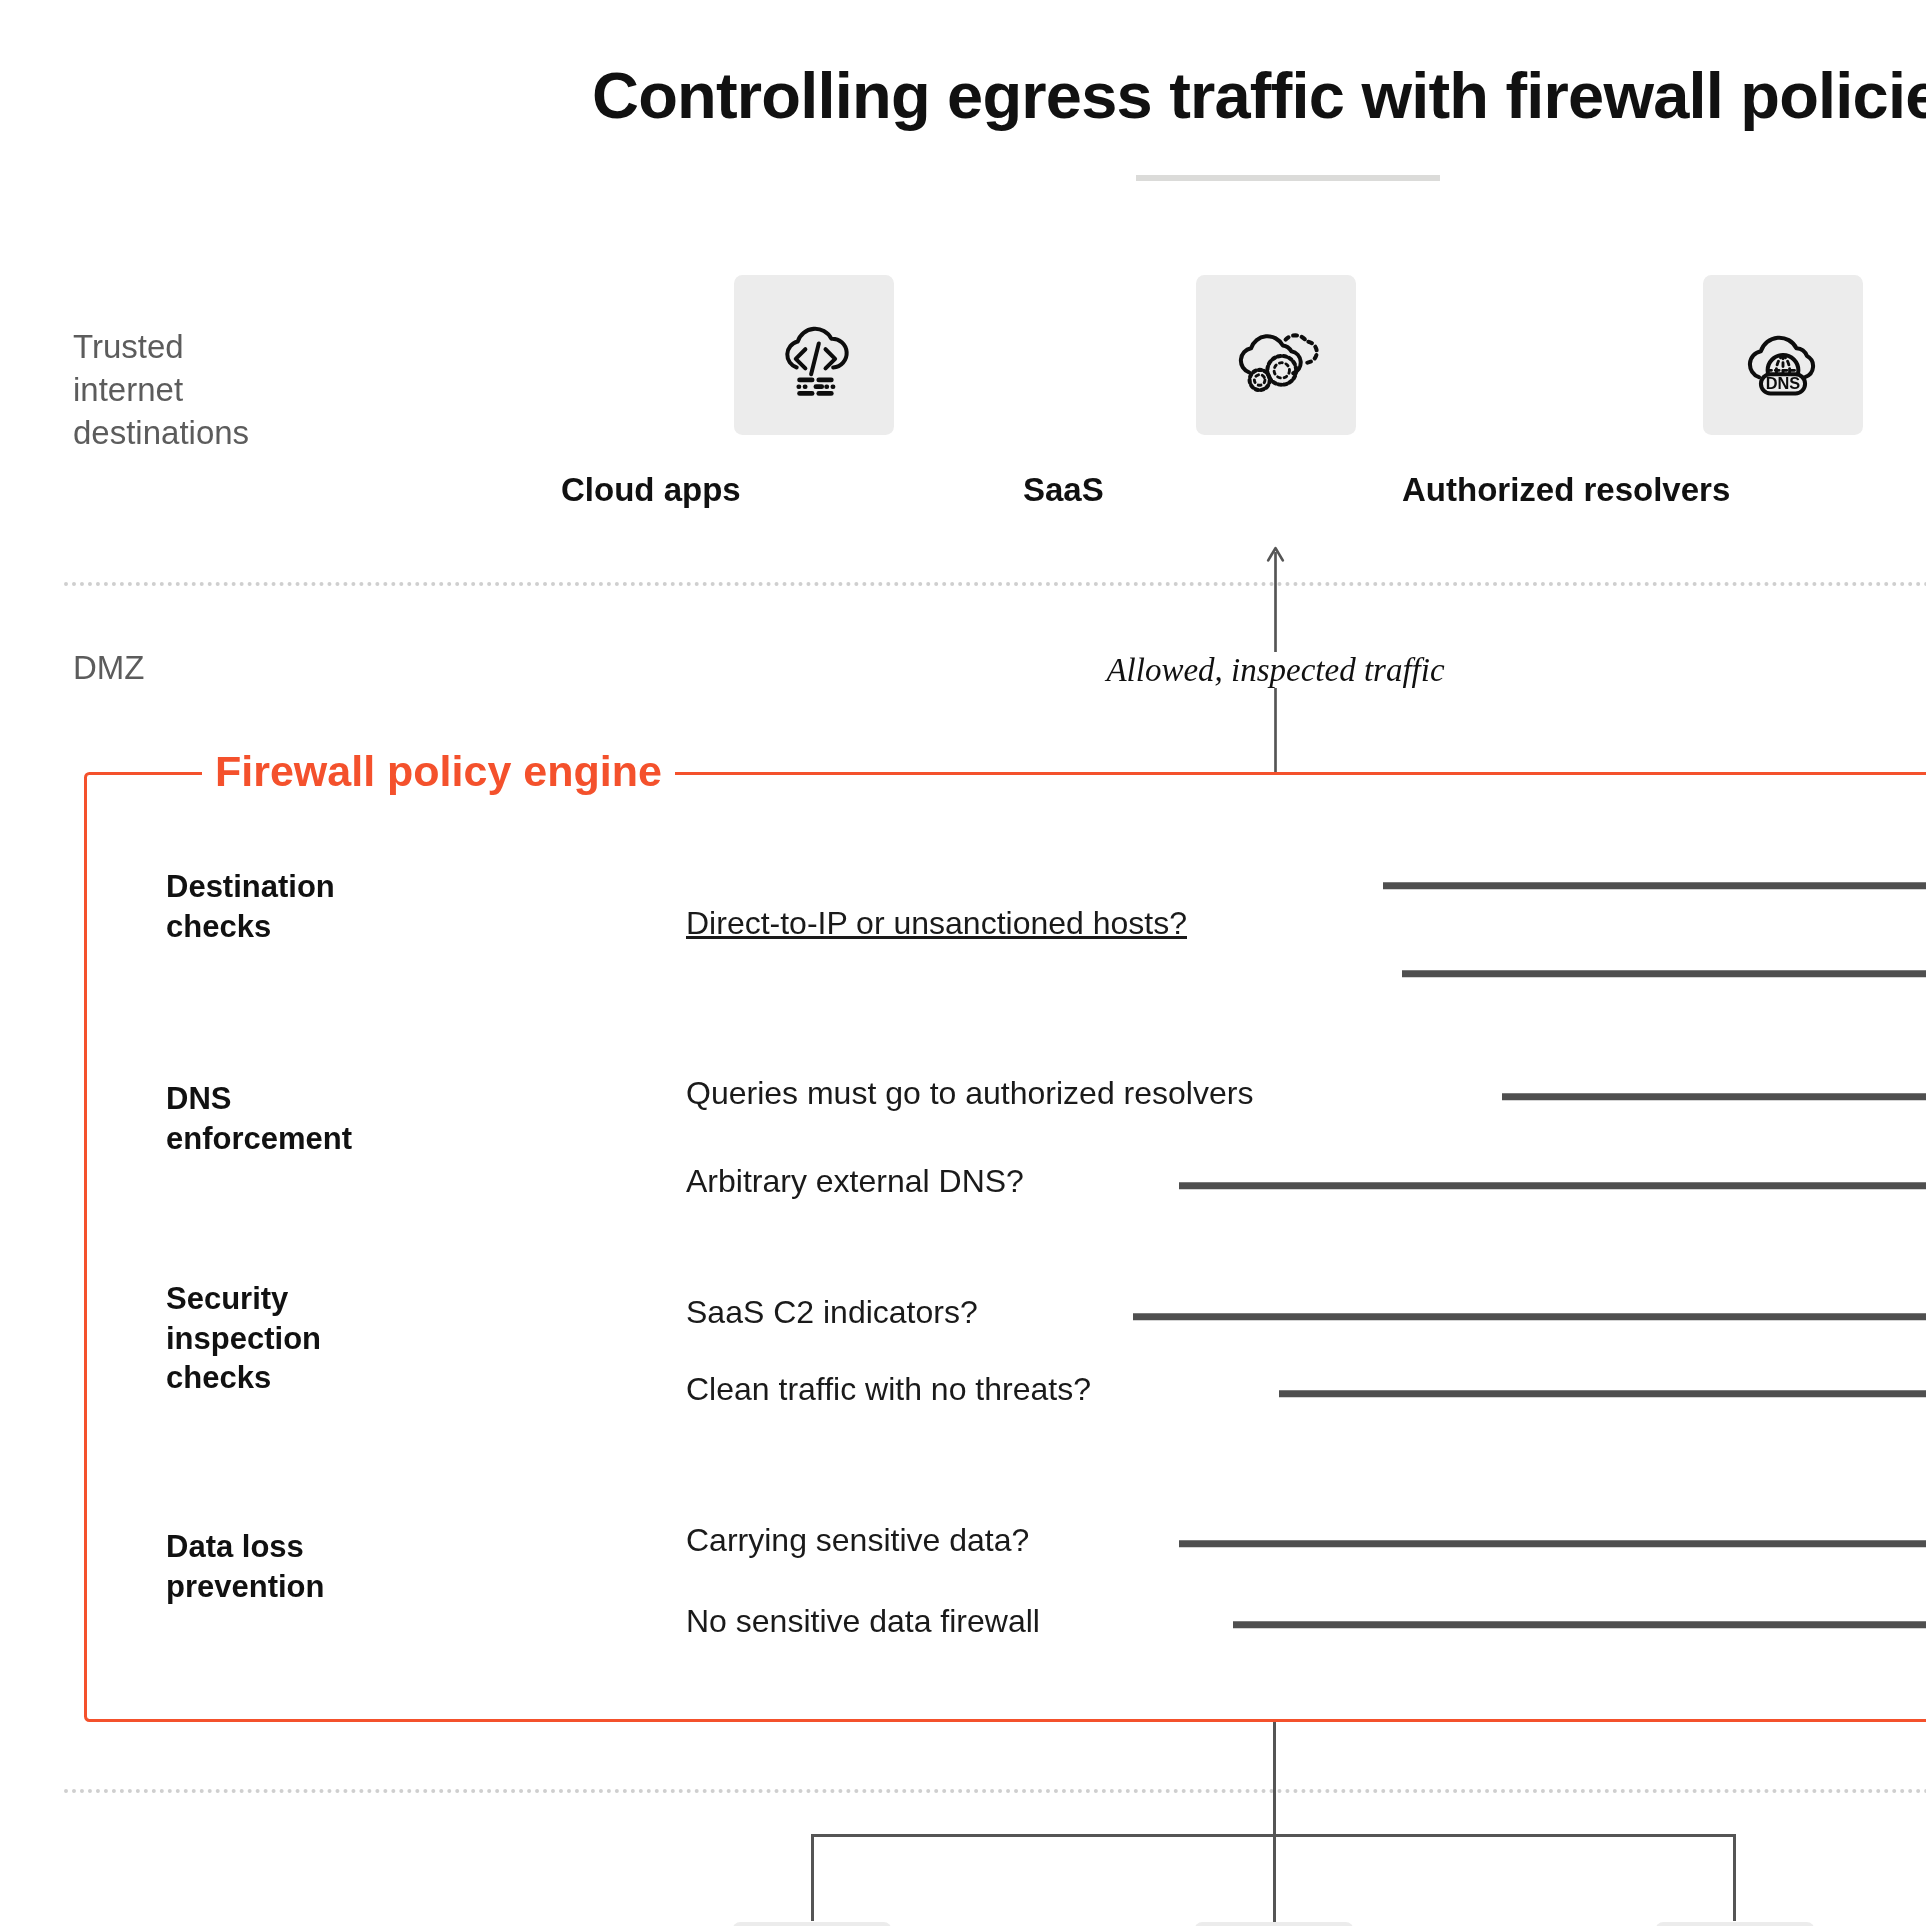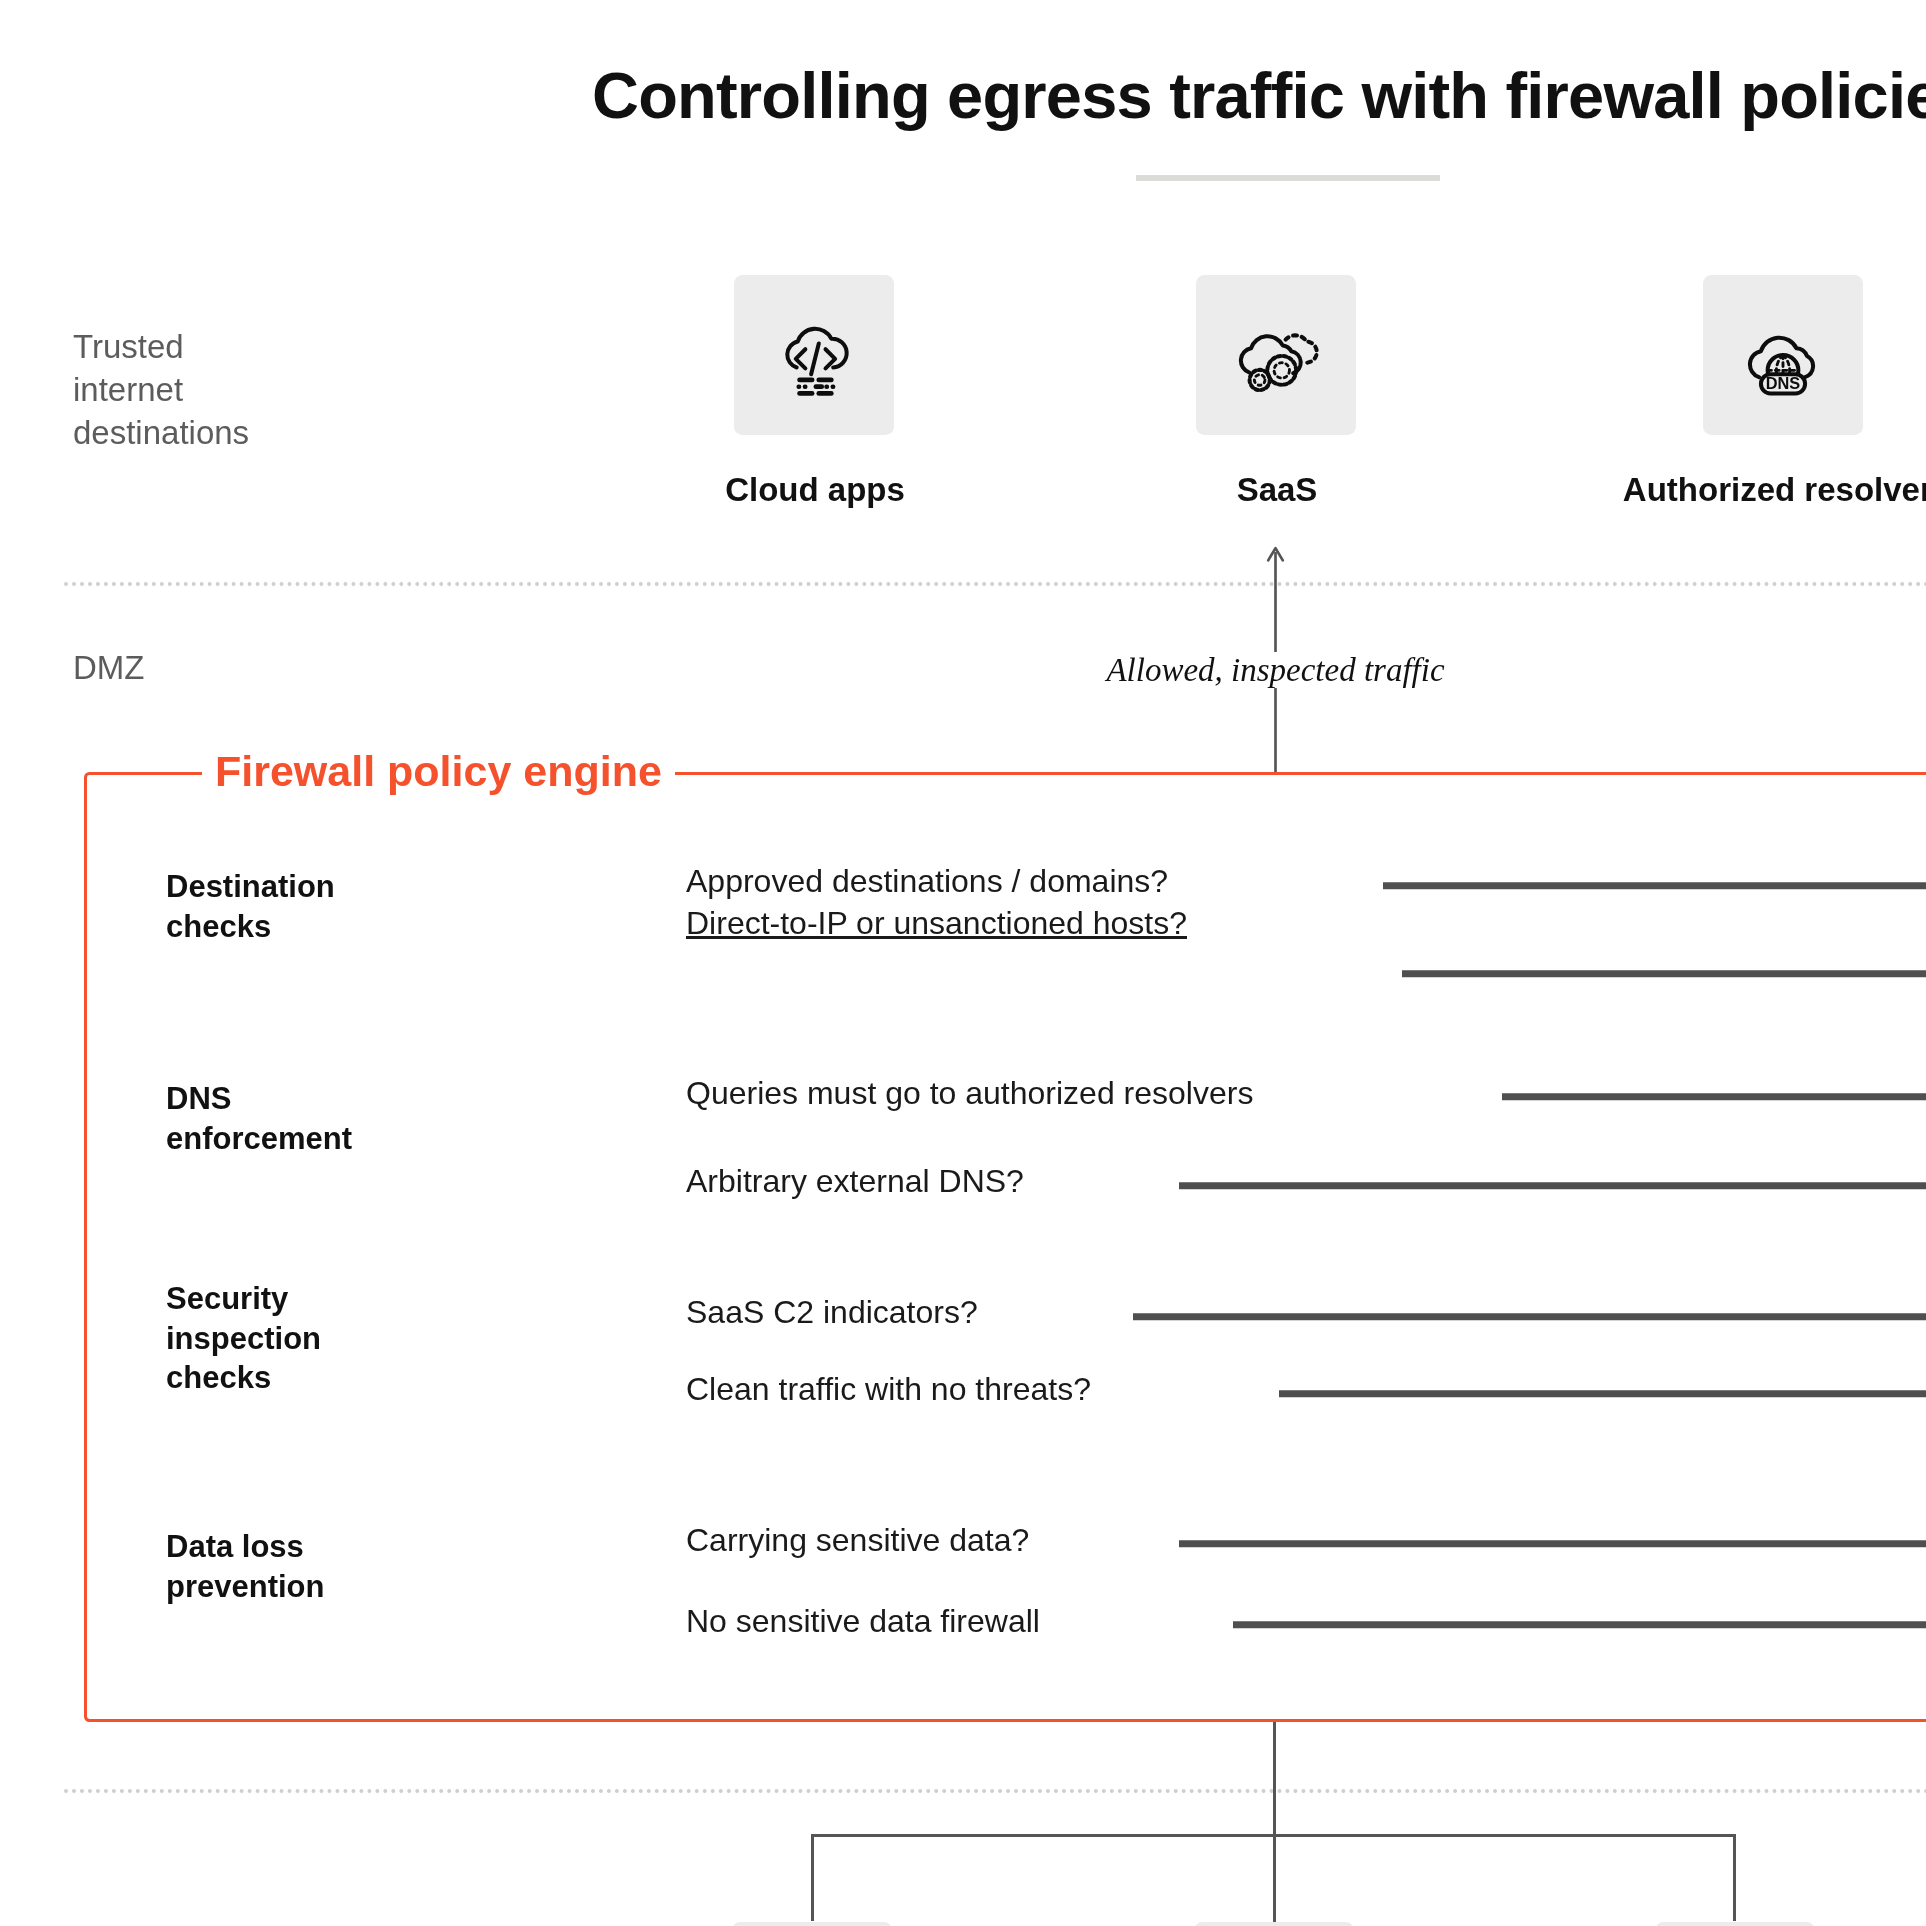--- a/index.html
+++ b/index.html
@@ -64,21 +64,20 @@
     width:160px; height:160px;
     background:#ececec;
     border-radius:8.5px;
     display:flex; align-items:center; justify-content:center;
   }
   .dest-caption{
     position:absolute;
     font-size:33px;
     font-weight:bold;
     color:#111111;
-    text-align:center;
     white-space:nowrap;
   }
 
   #tile-cloudapps{ left:734px; top:275px; }
   #cap-cloudapps{ left:561px; top:471px; width:508px; }
   #tile-saas{ left:1196px; top:275px; }
   #cap-saas{ left:1023px; top:471px; width:508px; }
   #tile-dns{ left:1703px; top:275px; }
   #cap-dns{ left:1402px; top:471px; width:770px; }
 
@@ -247,21 +246,20 @@
   <div class="allowed-caption">
     <span>Allowed, inspected traffic</span>
   </div>
 
   <div id="fw-box"></div>
   <div id="fw-legend">Firewall policy engine</div>
 
   <div class="group-label" style="left:166px; top:867px;">Destination
 checks</div>
 
-  <div class="rule-text" style="left:686px; top:863px;">Approved destinations / domains?</div>
   <span class="rule-arrow" style="left:1383px; top:878px; width:767px;">
     <svg width="767" height="15.4" viewBox="0 0 1990 40" preserveAspectRatio="none">
       <line x1="0" y1="20" x2="1970" y2="20" stroke="#4f4f4f" stroke-width="7" vector-effect="non-scaling-stroke"></line>
     </svg>
     
   </span>
 
   <div class="rule-text" style="left:686px; top:905px;text-decoration:underline;">Direct-to-IP or unsanctioned hosts?</div>
   <span class="rule-arrow" style="left:1402px; top:966px; width:747px;">
     <svg width="747" height="15.4" viewBox="0 0 1940 40" preserveAspectRatio="none">

